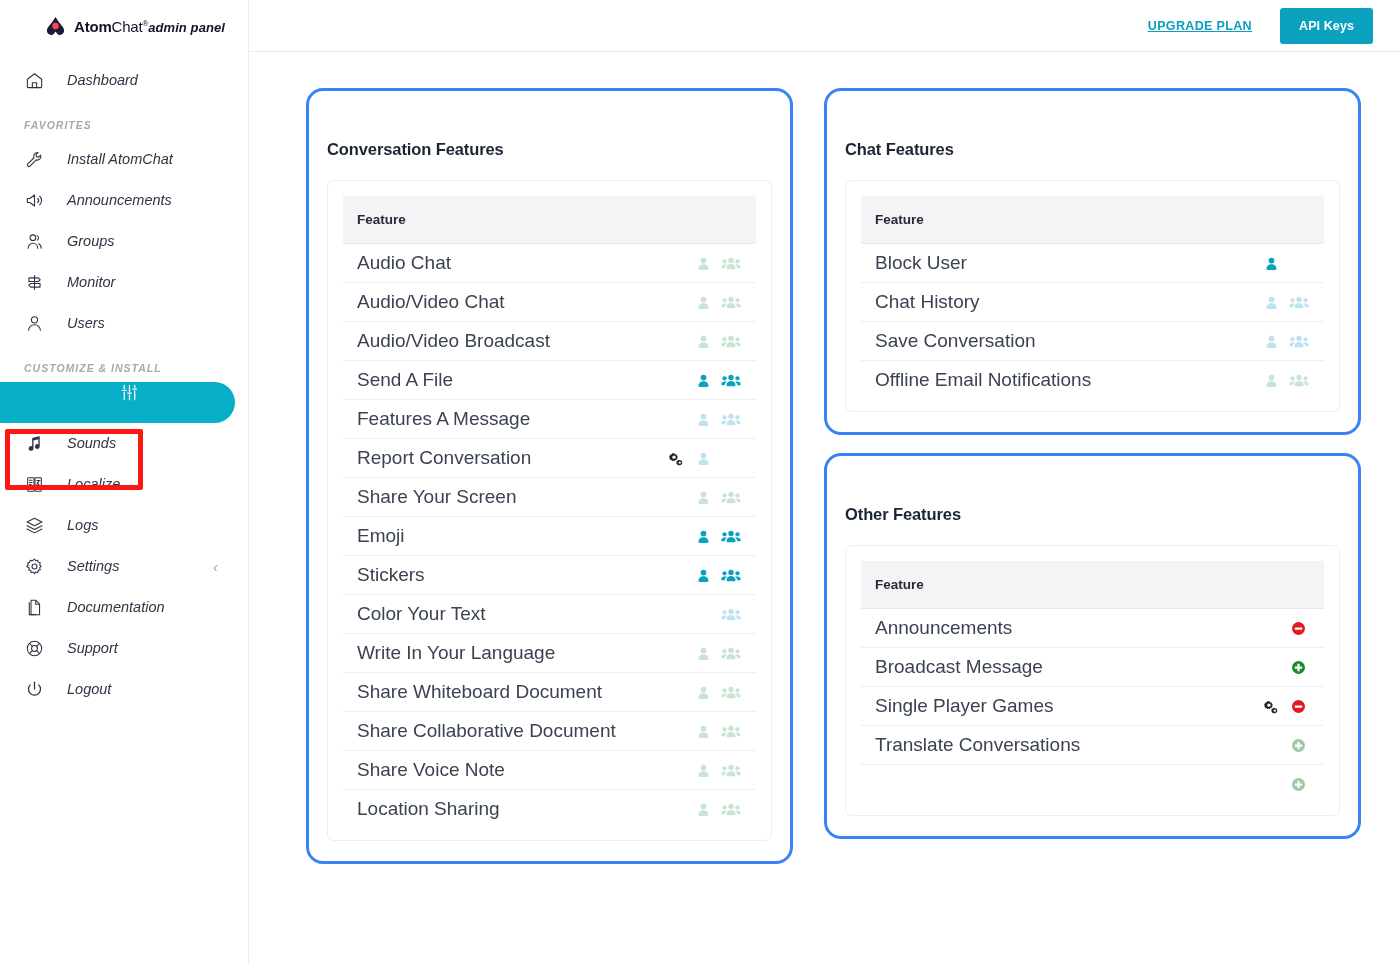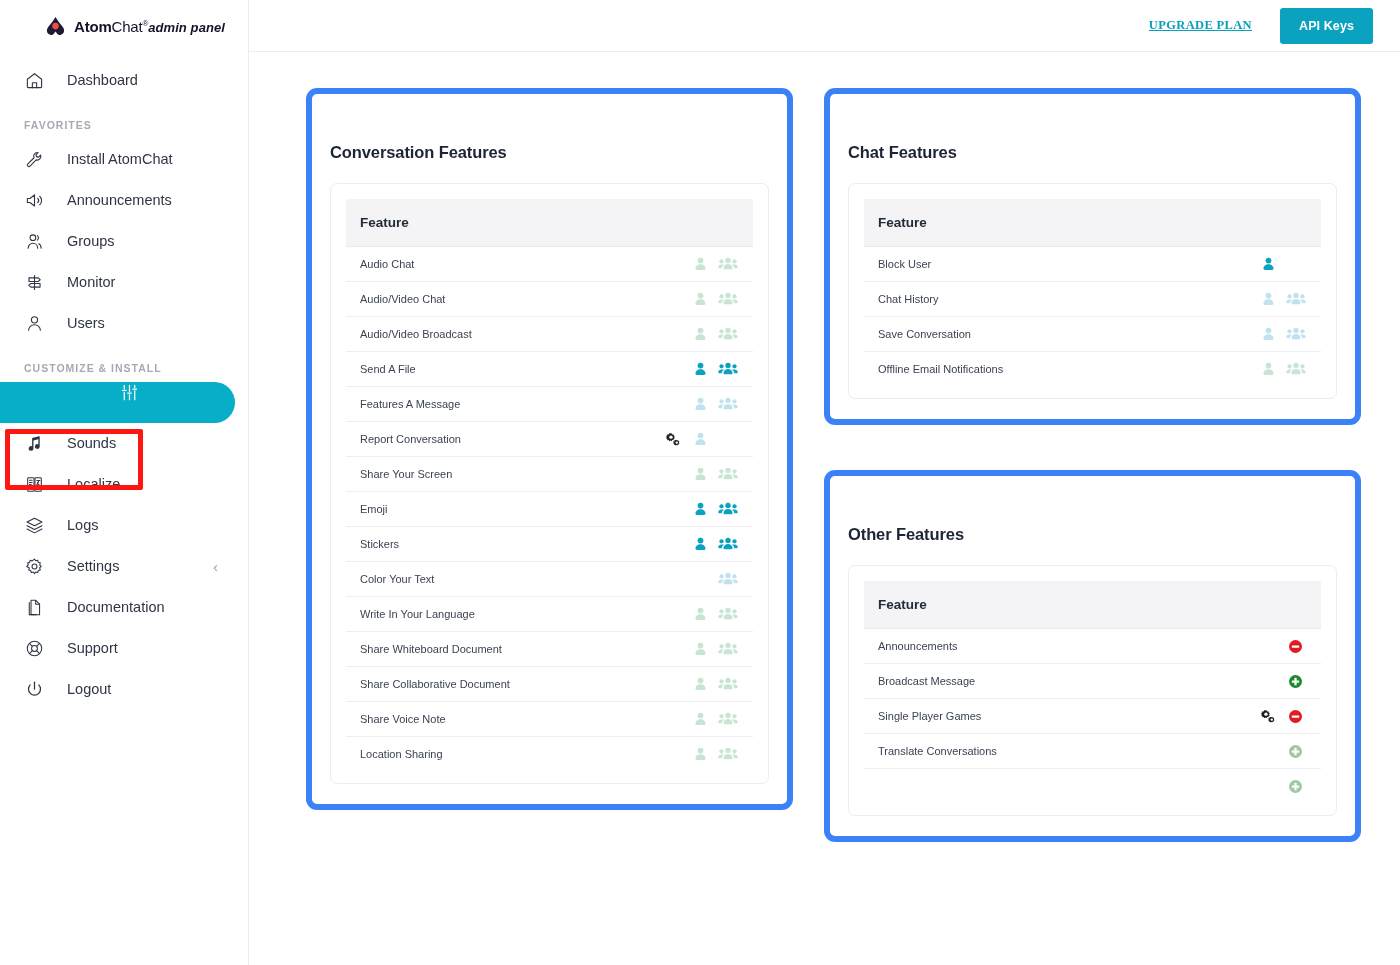--- a/index.html
+++ b/index.html
@@ -21,21 +21,21 @@
     height: 52px; display: flex; align-items: center;
     padding-left: 44px; gap: 7px;
   }
   .brand-logo { width: 23px; height: 23px; flex: 0 0 23px; position: relative; }
   .brand-text { font-size: 15px; color: #14132b; letter-spacing: -.2px; white-space: nowrap; }
   .brand-text .b1 { font-weight: 700; }
   .brand-text .b2 { font-weight: 400; }
   .brand-text .reg { font-size: 8px; vertical-align: super; }
   .brand-text .adm { font-style: italic; font-weight: 600; font-size: 13px; letter-spacing: .1px; }
 
-  .nav { padding-top: 8px; }
+  .nav { padding-top: 8px; font-style: italic; }
   .nav-section {
     font-size: 10.5px; font-weight: 700; color: #a8a8b3;
     letter-spacing: 1.0px; padding: 18px 0 8px 24px; text-transform: uppercase;
   }
   .nav-item {
     display: flex; align-items: center; height: 41px;
     padding-left: 24px; gap: 23px; cursor: pointer;
     color: #2f3545; font-size: 14.5px; position: relative;
   }
   .nav-item .ic { width: 20px; height: 20px; flex: 0 0 20px; display: flex; align-items: center; justify-content: center; }
@@ -55,48 +55,48 @@
 
   
   .main { flex: 1; height: 965px; position: relative; background: #fff; }
   .topbar {
     height: 52px; border-bottom: 1px solid #ececf0;
     display: flex; align-items: center; justify-content: flex-end;
     padding-right: 27px; gap: 28px; background: #fff;
   }
   .upgrade-link {
     color: #0a9fbb; font-size: 12.5px; font-weight: 700; letter-spacing: .35px;
-    text-decoration: underline; cursor: pointer; font-family: Liberation Serif, serif;
+    text-decoration: underline; cursor: pointer;
   }
   .api-btn {
     background: #0ba2bf; color: #fff; font-size: 12.5px; font-weight: 700;
     border: none; border-radius: 3px; padding: 11px 19px; cursor: pointer;
     letter-spacing: .1px;
   }
 
   .content { display: flex; padding: 36px 27px 0 57px; gap: 31px; align-items: flex-start; }
   .col-left { width: 487px; flex: 0 0 487px; }
   .col-right { width: 537px; flex: 0 0 537px; }
 
   .card {
-    background: #fff; border: 6px solid #3b82f6; border-radius: 11px;
-    padding: 49px 18px 20px 18px; margin-bottom: 45px;
+    background: #fff; border: 3px solid #3b82f6; border-radius: 17px;
+    padding: 49px 18px 20px 18px; margin-bottom: 18px;
   }
   .card-title {
     font-size: 16.5px; font-weight: 700; color: #1c2536;
     margin: 0 0 21px 0; padding-left: 0px; letter-spacing: -.1px;
   }
   .tablebox { border: 1px solid #ededf1; border-radius: 7px; padding: 15px 15px 12px 15px; }
   .tbl { width: 100%; border-collapse: collapse; }
   .tbl thead th {
     background: #f4f4f7; text-align: left; font-size: 13.5px; font-weight: 700;
     color: #242b38; padding: 16px 0 16px 14px; border-bottom: 1px solid #e8e8ed;
   }
   .tbl tbody td {
-    font-size: 11px; color: #3b4352; padding: 8px 0 8px 14px;
+    font-size: 19px; color: #3b4352; padding: 8px 0 8px 14px;
     border-bottom: 1px solid #eeeef2; height: 33px; white-space: nowrap;
   }
   .tbl tbody tr:last-child td { border-bottom: none; }
   .tbl td.icons { text-align: right; padding-right: 12px; white-space: nowrap; }
   .tbl td.icons .slot {
     display: inline-flex; width: 27px; justify-content: center; align-items: center;
     vertical-align: middle; height: 18px;
   }
   .tbl td.icons .slot svg { display: block; }
   .cursorable { cursor: pointer; }

